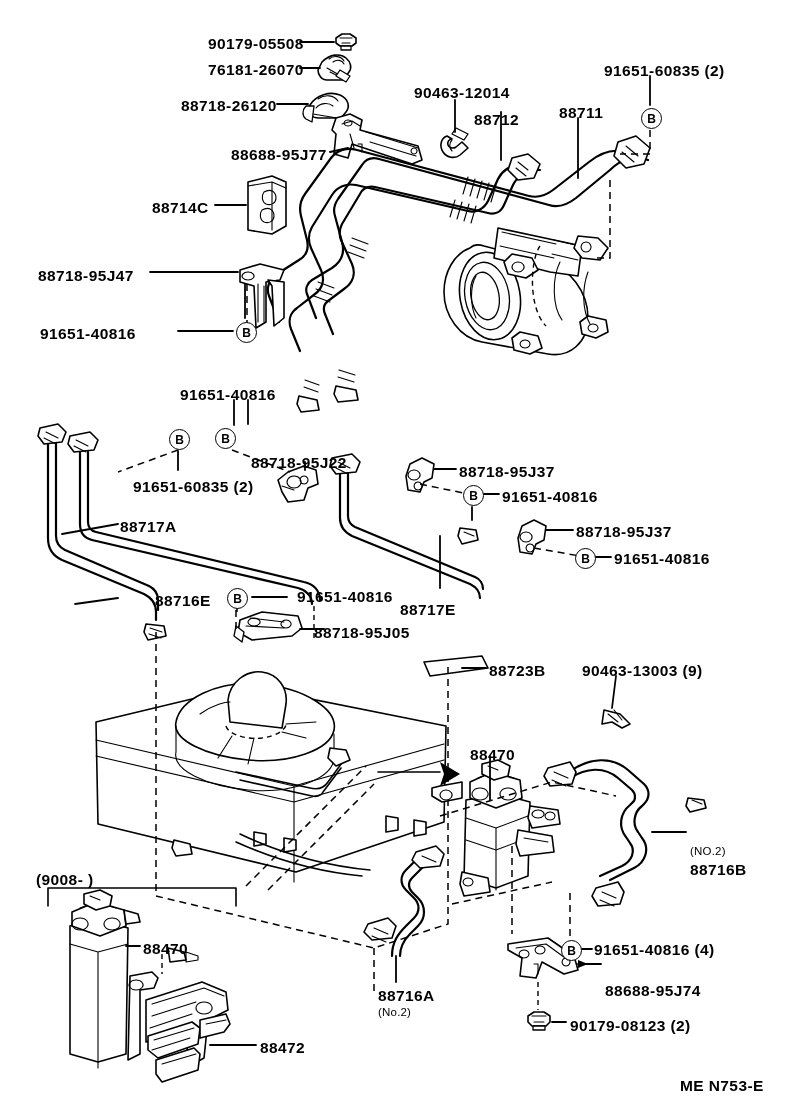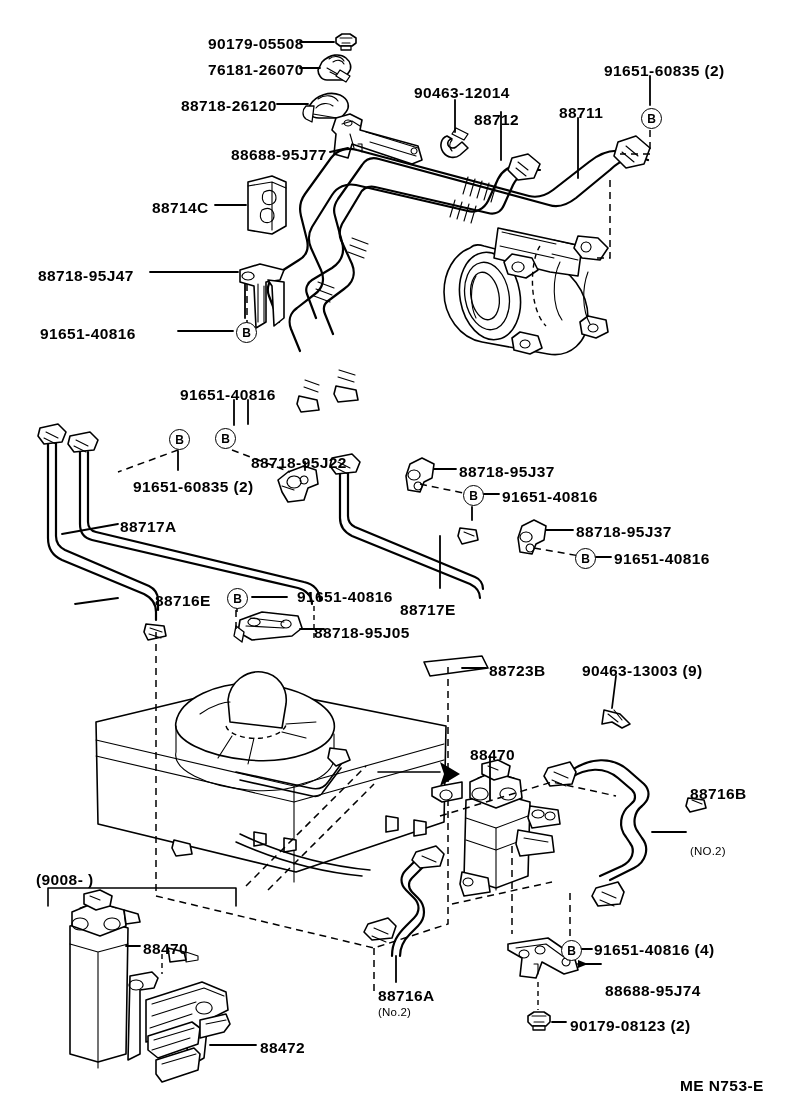--- a/index.html
+++ b/index.html
@@ -419,21 +419,21 @@
       <div class="lbl" style="left: 459px; top: 464px;">88718-95J37</div>
       <div class="lbl" style="left: 502px; top: 489px;">91651-40816</div>
       <div class="lbl" style="left: 576px; top: 524px;">88718-95J37</div>
       <div class="lbl" style="left: 614px; top: 551px;">91651-40816</div>
       <div class="lbl" style="left: 297px; top: 589px;">91651-40816</div>
       <div class="lbl" style="left: 400px; top: 594px; margin-top: 8px;">88717E</div>
       <div class="lbl" style="left: 314px; top: 625px;">88718-95J05</div>
       <div class="lbl" style="left: 489px; top: 663px;">88723B</div>
       <div class="lbl" style="left: 582px; top: 663px; text-align: center;">90463-13003 (9)</div>
       <div class="lbl" style="left: 470px; top: 747px;">88470</div>
-      <div class="lbl" style="left: 690px; top: 786px;">88716B</div>
+      <div class="lbl" style="left: 690px; top: 862px;">88716B</div>
       <div class="lbl sub" style="left: 690px; top: 845px;">(NO.2)</div>
       <div class="lbl" style="left: 594px; top: 942px;">91651-40816 (4)</div>
       <div class="lbl" style="left: 378px; top: 988px;">88716A</div>
       <div class="lbl sub" style="left: 378px; top: 1006px;">(No.2)</div>
       <div class="lbl" style="left: 605px; top: 983px;">88688-95J74</div>
       <div class="lbl" style="left: 570px; top: 1018px; text-align: right;">90179-08123 (2)</div>
       <div class="lbl" style="left: 36px; top: 872px;">(9008-          )</div>
       <div class="lbl" style="left: 143px; top: 941px;">88470</div>
       <div class="lbl" style="left: 260px; top: 1040px;">88472</div>
       <div class="lbl" style="left: 680px; top: 1078px;">ME N753-E</div>

